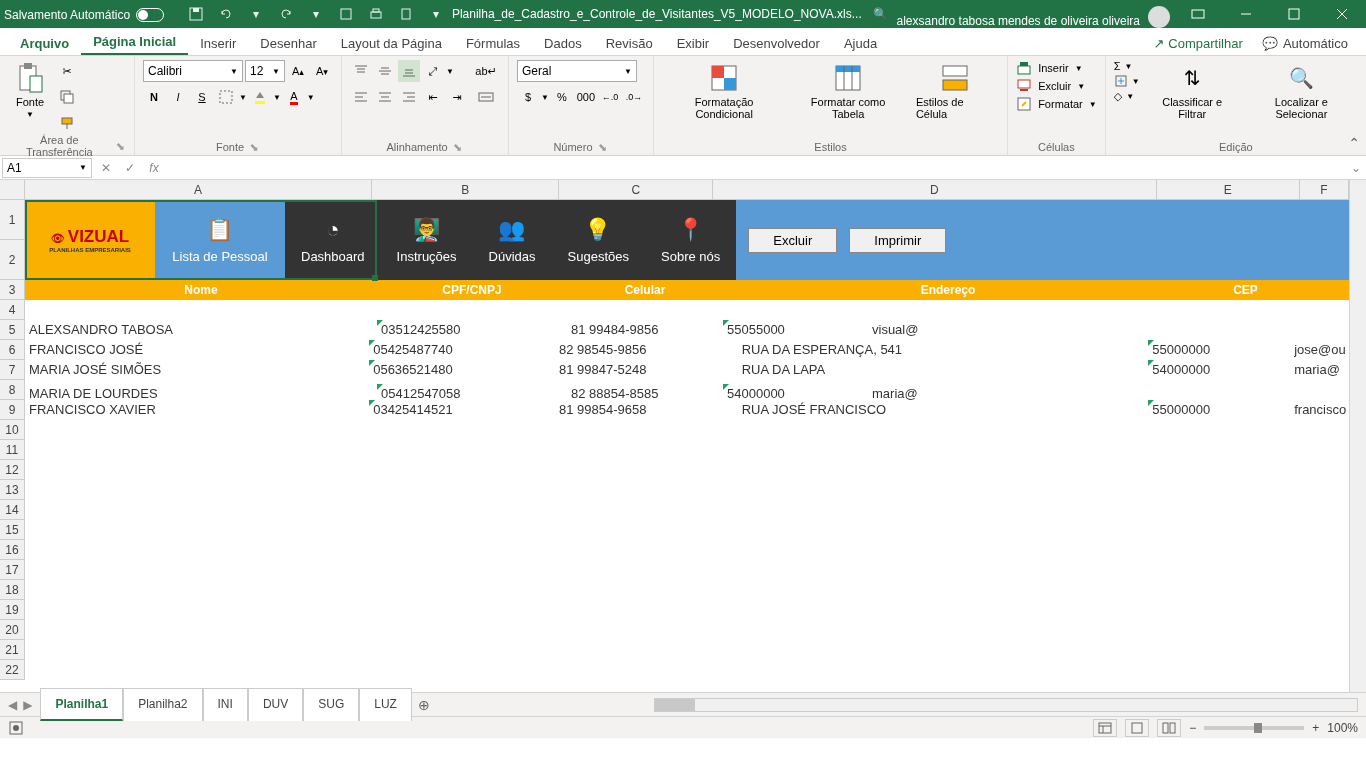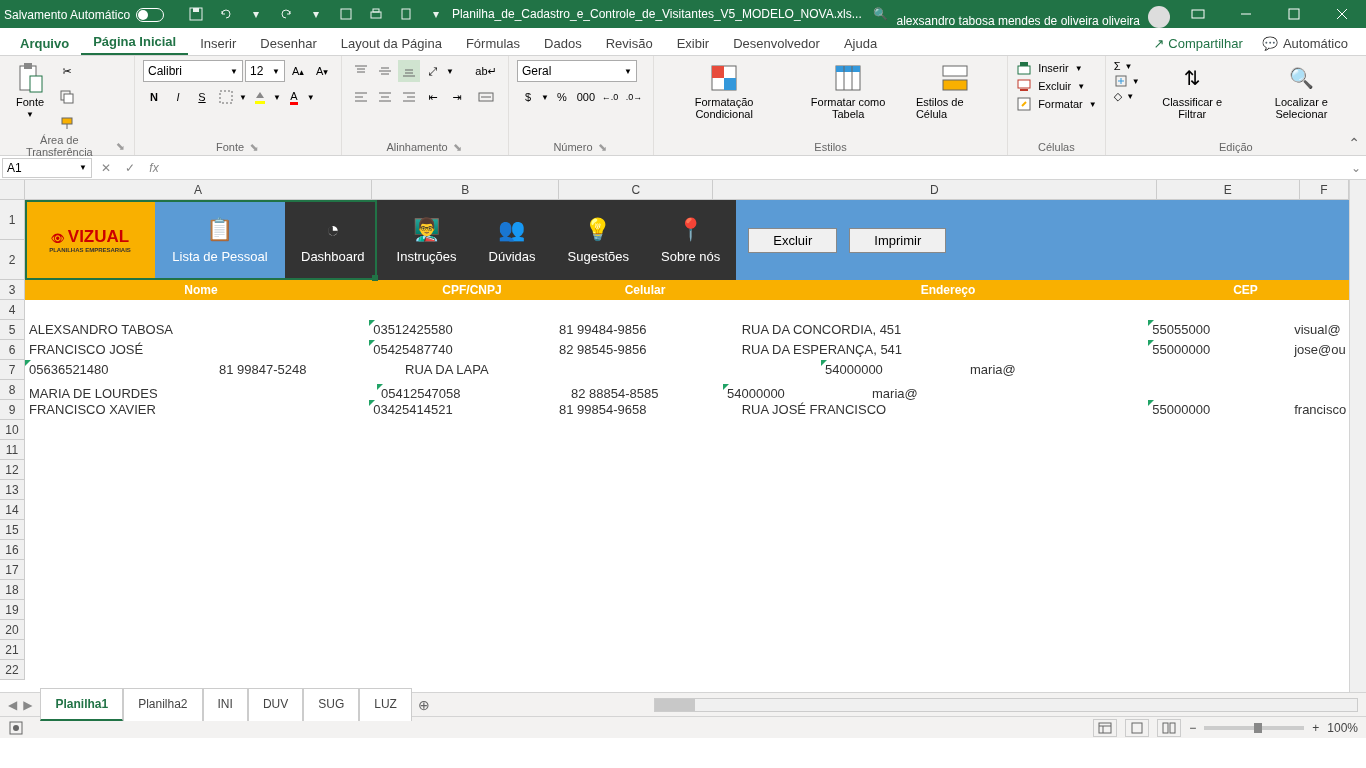--- a/index.html
+++ b/index.html
@@ -558,33 +558,33 @@
           <div class="hdr-cell" style="width: 190px;">CPF/CNPJ</div>
           <div class="hdr-cell" style="width: 156px;">Celular</div>
           <div class="hdr-cell" style="width: 450px;">Endereço</div>
           <div class="hdr-cell" style="width: 145px;">CEP</div>
         </div>
       <div id="data-rows">
           <div class="data-row" style="top: 120px;">
             <div class="data-cell" style="width:352px">ALEXSANDRO TABOSA</div>
             <div class="data-cell green-tri" style="width:190px">03512425580</div>
             <div class="data-cell" style="width:156px">81 99484-9856</div>
-            <div class="data-cell" style="width:450px;padding-left:34px">RUA DA CONCORDIA, 451</div>
             <div class="data-cell green-tri" style="width:145px">55055000</div>
             <div class="data-cell" style="width:60px">visual@</div>
           </div>
           <div class="data-row" style="top: 140px;">
             <div class="data-cell" style="width:352px">FRANCISCO JOSÉ</div>
             <div class="data-cell green-tri" style="width:190px">05425487740</div>
             <div class="data-cell" style="width:156px">82 98545-9856</div>
             <div class="data-cell" style="width:450px;padding-left:34px">RUA DA ESPERANÇA, 541</div>
             <div class="data-cell green-tri" style="width:145px">55000000</div>
             <div class="data-cell" style="width:60px">jose@ou</div>
           </div>
           <div class="data-row" style="top: 160px;">
+            <div class="data-cell" style="width:352px">MARIA JOSÉ SIMÕES</div>
             <div class="data-cell green-tri" style="width:190px">05636521480</div>
             <div class="data-cell" style="width:156px">81 99847-5248</div>
             <div class="data-cell" style="width:450px;padding-left:34px">RUA DA LAPA</div>
             <div class="data-cell green-tri" style="width:145px">54000000</div>
             <div class="data-cell" style="width:60px">maria@</div>
           </div>
           <div class="data-row" style="top: 184px;">
             <div class="data-cell" style="width:352px">MARIA DE LOURDES</div>
             <div class="data-cell green-tri" style="width:190px">05412547058</div>
             <div class="data-cell" style="width:156px">82 88854-8585</div>

